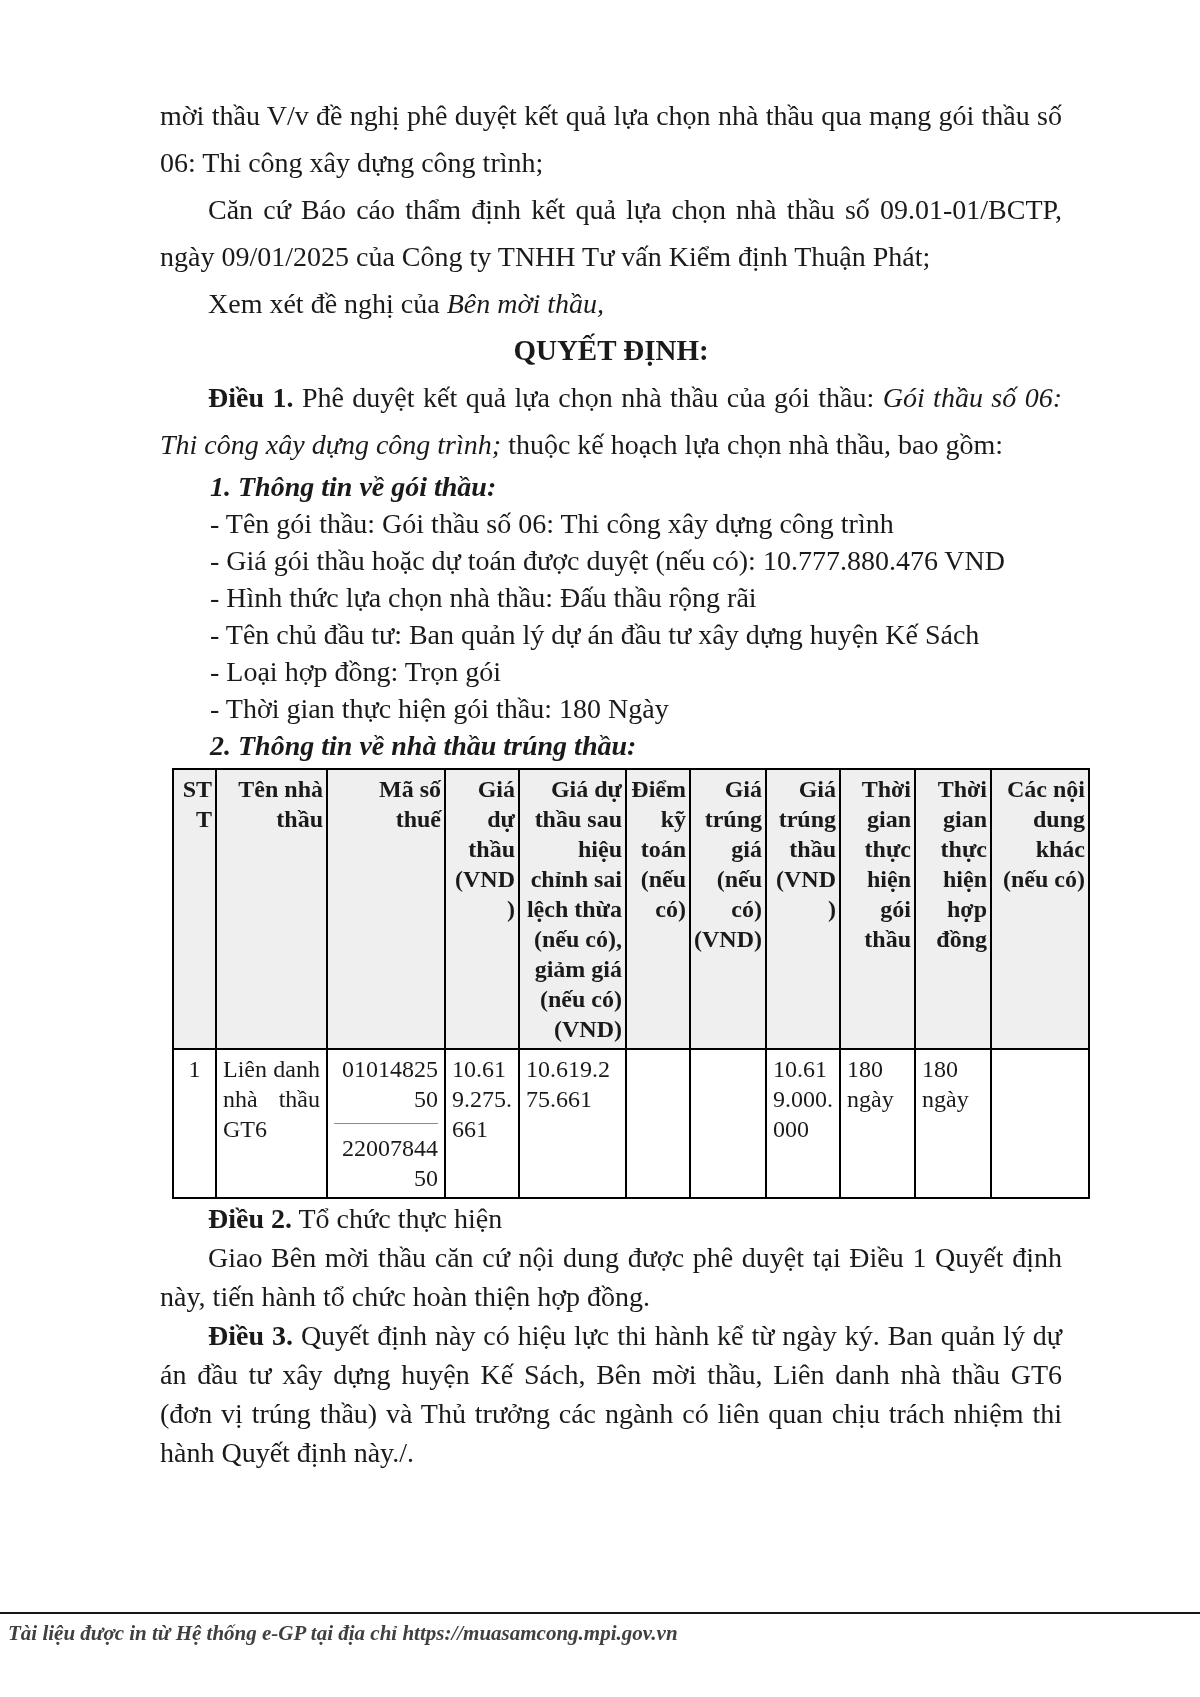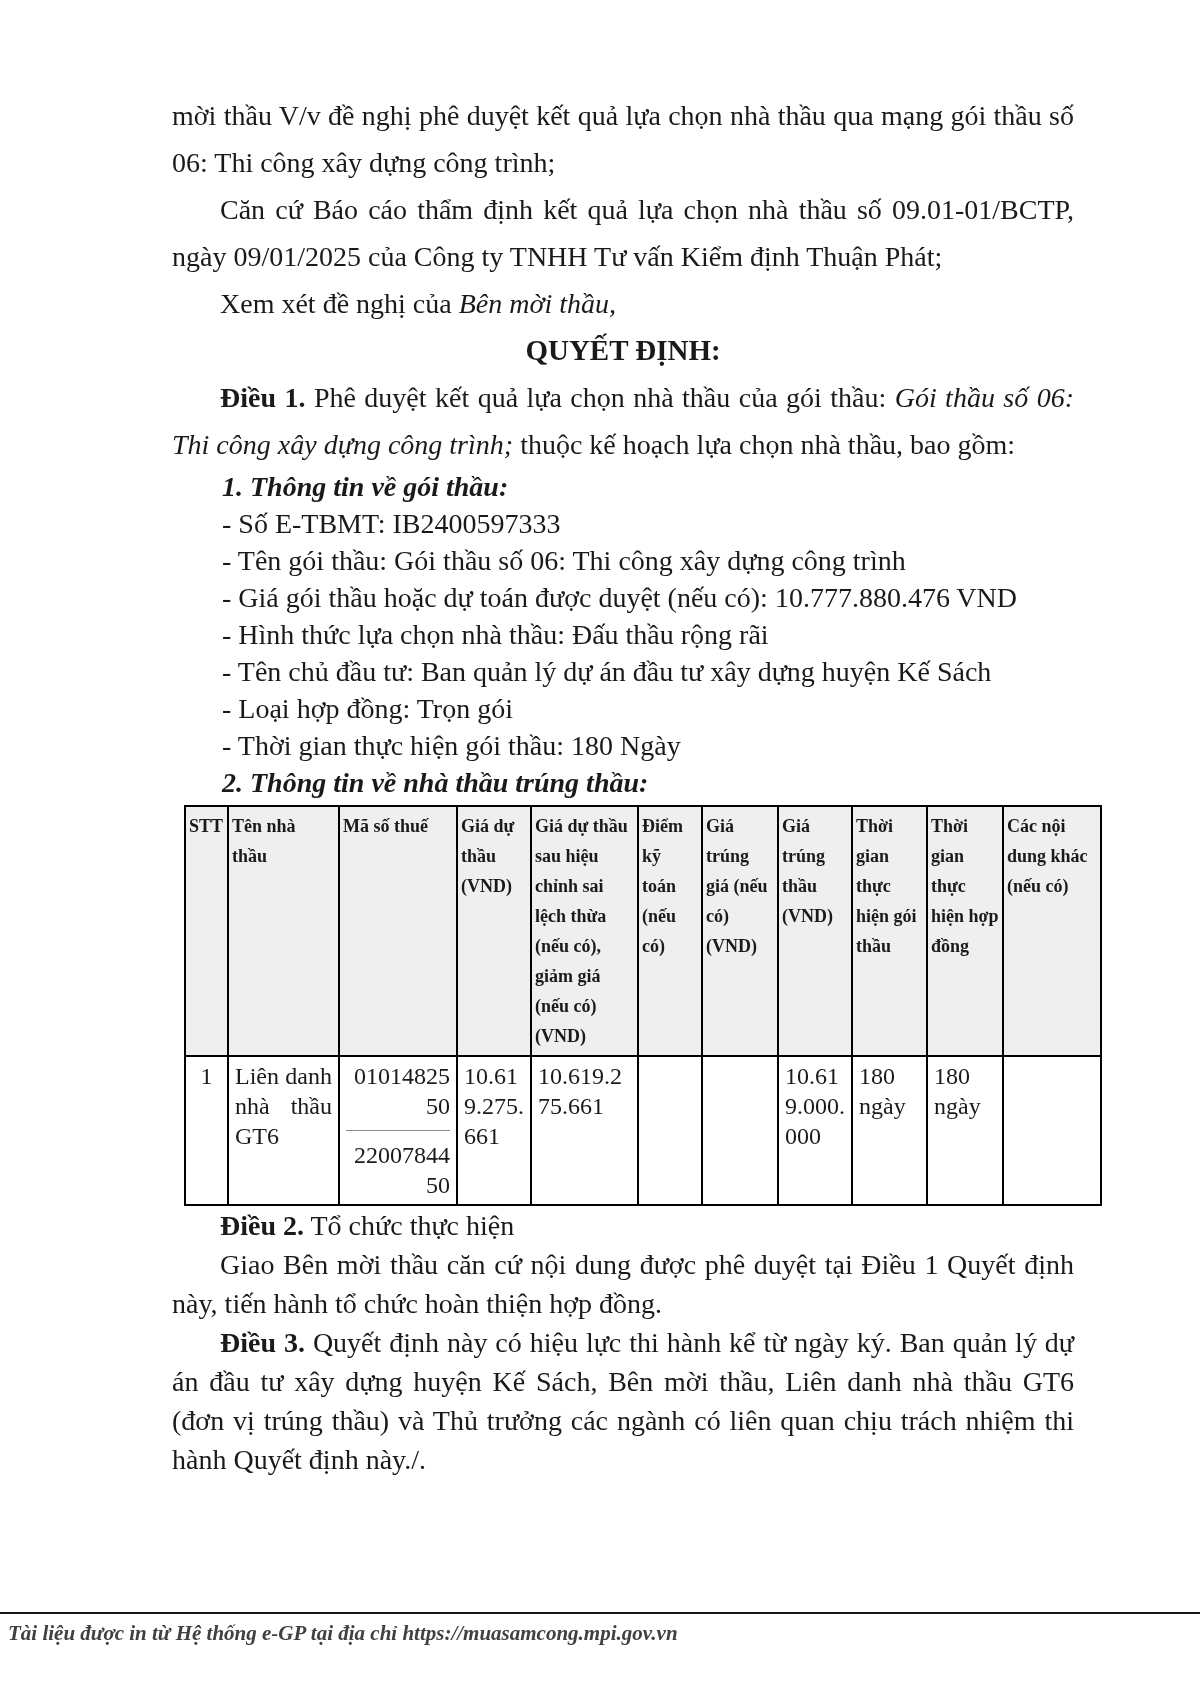--- a/index.html
+++ b/index.html
@@ -1,39 +1,39 @@
 <!DOCTYPE html>
 <html><head>
 <meta charset="utf-8">
 <style>
   html,body { margin:0; padding:0; background:#ffffff; }
   .page {
     position:relative; width:1200px; height:1697px; background:#ffffff;
     font-family:"Liberation Serif","DejaVu Serif",serif; color:#1a1a1a; overflow:hidden;
   }
-  .content { position:absolute; left:172px; top:92px; width:902px; }
+  .content { position:absolute; left:160px; top:92px; width:902px; }
   .content p { margin:0; }
   .p-body { font-size:28px; line-height:47px; text-align:justify; }
   .p-plain { font-size:28px; line-height:47px; }
   .indent { text-indent:48px; }
   .bold { font-weight:bold; }
   .italic { font-style:italic; }
   .decision-heading { font-size:29px; line-height:47px; font-weight:bold; text-align:center; }
   .info-list { padding-left:50px; }
   .info-list p { font-size:28px; line-height:37px; }
   .bi { font-weight:bold; font-style:italic; }
 
   table.bid { border-collapse:collapse; table-layout:fixed; width:916px; margin:4px 0 0 12px; }
   table.bid th, table.bid td {
     border:2px solid #000000; vertical-align:top;
     overflow-wrap:break-word; word-wrap:break-word;
   }
   table.bid th {
-    background:#efefef; font-weight:bold; font-size:18px; line-height:30px;
-    text-align:left; padding:4px 3px;
+    background:#efefef; font-weight:bold; font-size:24px; line-height:30px;
+    text-align:right; padding:4px 3px;
   }
   table.bid th.th-stt { word-break:break-all; }
   table.bid td { font-size:24px; line-height:30px; padding:4px 6px; background:#ffffff; }
   td.c { text-align:center; }
   td.just { text-align:justify; }
   td.num { word-break:break-all; text-align:left; }
   td.mst { font-size:21px; text-align:right; padding:4px 4px; }
   .mst1 { display:block; border-bottom:1px solid #8a8a8a; padding-bottom:9px; margin-bottom:9px; }
   .mst2 { display:block; }
 
@@ -56,21 +56,20 @@
     <p class="p-body indent"><span>Căn cứ Báo cáo thẩm định kết quả lựa chọn nhà thầu số 09.01-01/BCTP, ngày 09/01/2025 của Công ty TNHH Tư vấn Kiểm định Thuận Phát;</span></p>
 
     <p class="p-plain indent"><span>Xem xét đề nghị của </span><span class="italic">Bên mời thầu,</span></p>
 
     <p class="decision-heading">QUYẾT ĐỊNH:</p>
 
     <p class="p-body indent"><span class="bold">Điều 1.</span><span> Phê duyệt kết quả lựa chọn nhà thầu của gói thầu: </span><span class="italic">Gói thầu số 06: Thi công xây dựng công trình;</span><span> thuộc kế hoạch lựa chọn nhà thầu, bao gồm:</span></p>
 
     <div class="info-list">
       <p class="bi">1. Thông tin về gói thầu:</p>
-      <p>- Số E-TBMT: IB2400597333</p>
       <p>- Tên gói thầu: Gói thầu số 06: Thi công xây dựng công trình</p>
       <p>- Giá gói thầu hoặc dự toán được duyệt (nếu có): 10.777.880.476 VND</p>
       <p>- Hình thức lựa chọn nhà thầu: Đấu thầu rộng rãi</p>
       <p>- Tên chủ đầu tư: Ban quản lý dự án đầu tư xây dựng huyện Kế Sách</p>
       <p>- Loại hợp đồng: Trọn gói</p>
       <p>- Thời gian thực hiện gói thầu: 180 Ngày</p>
       <p class="bi">2. Thông tin về nhà thầu trúng thầu:</p>
     </div>
 
     <table class="bid">

